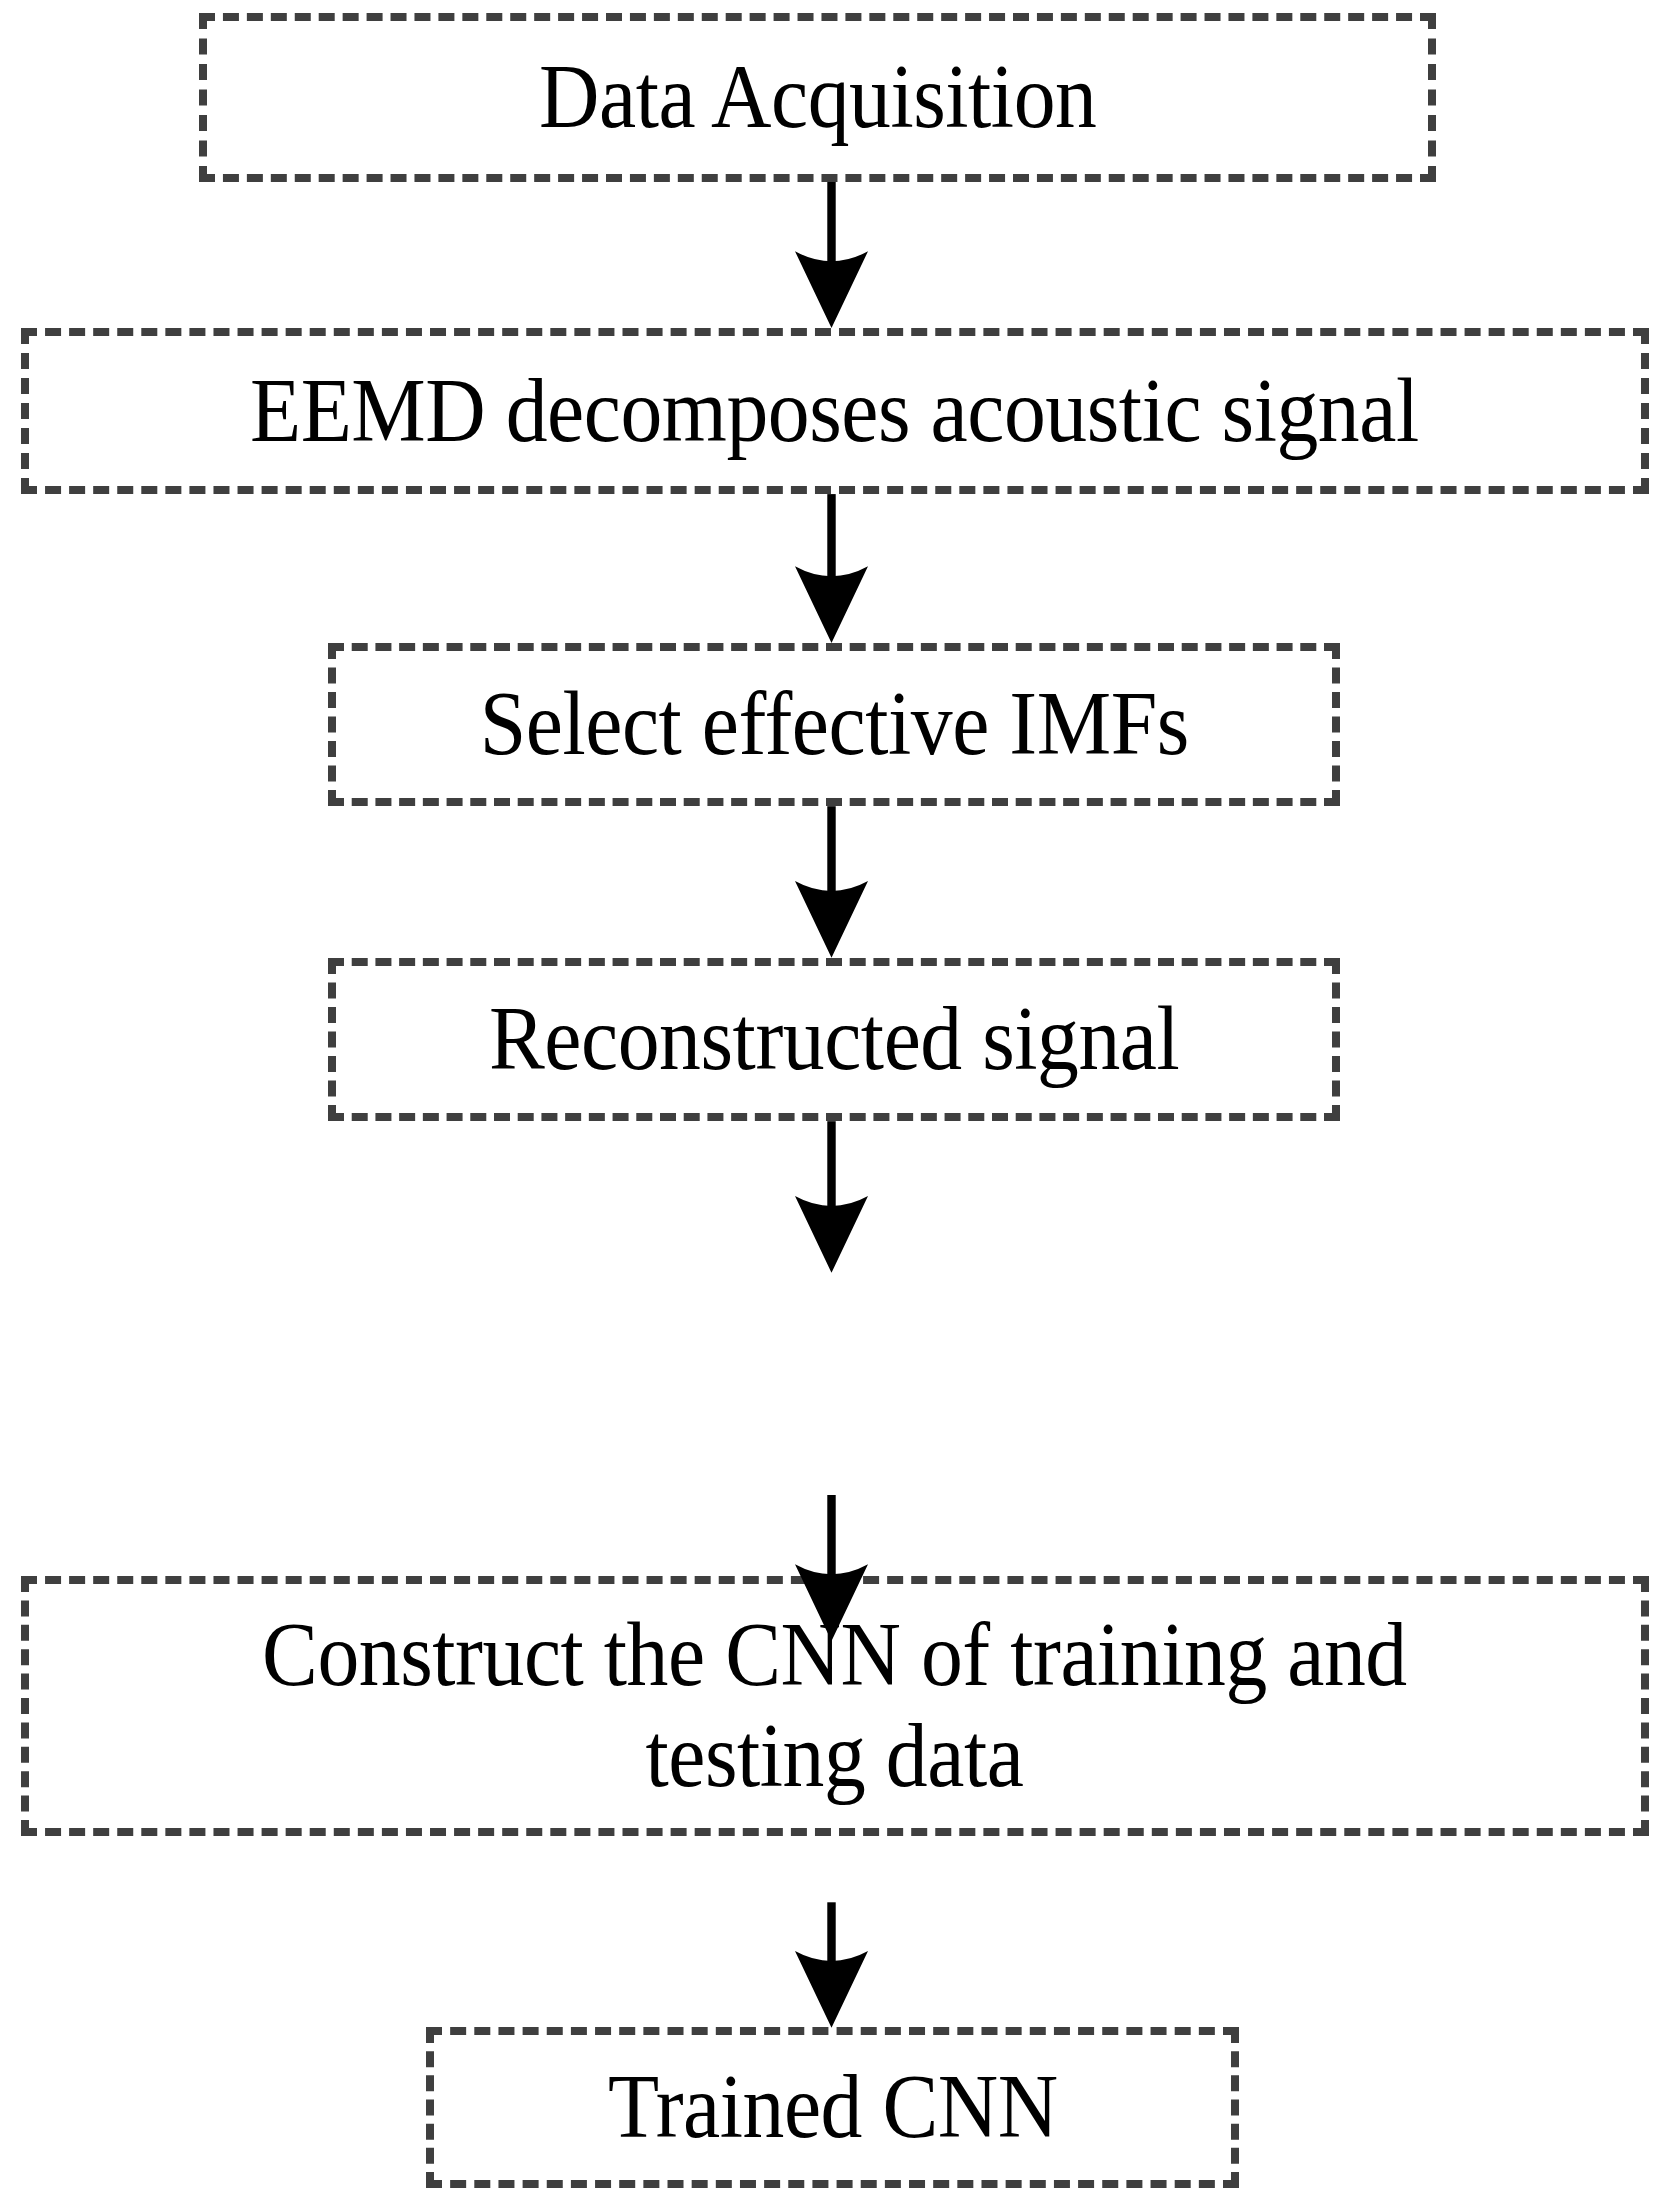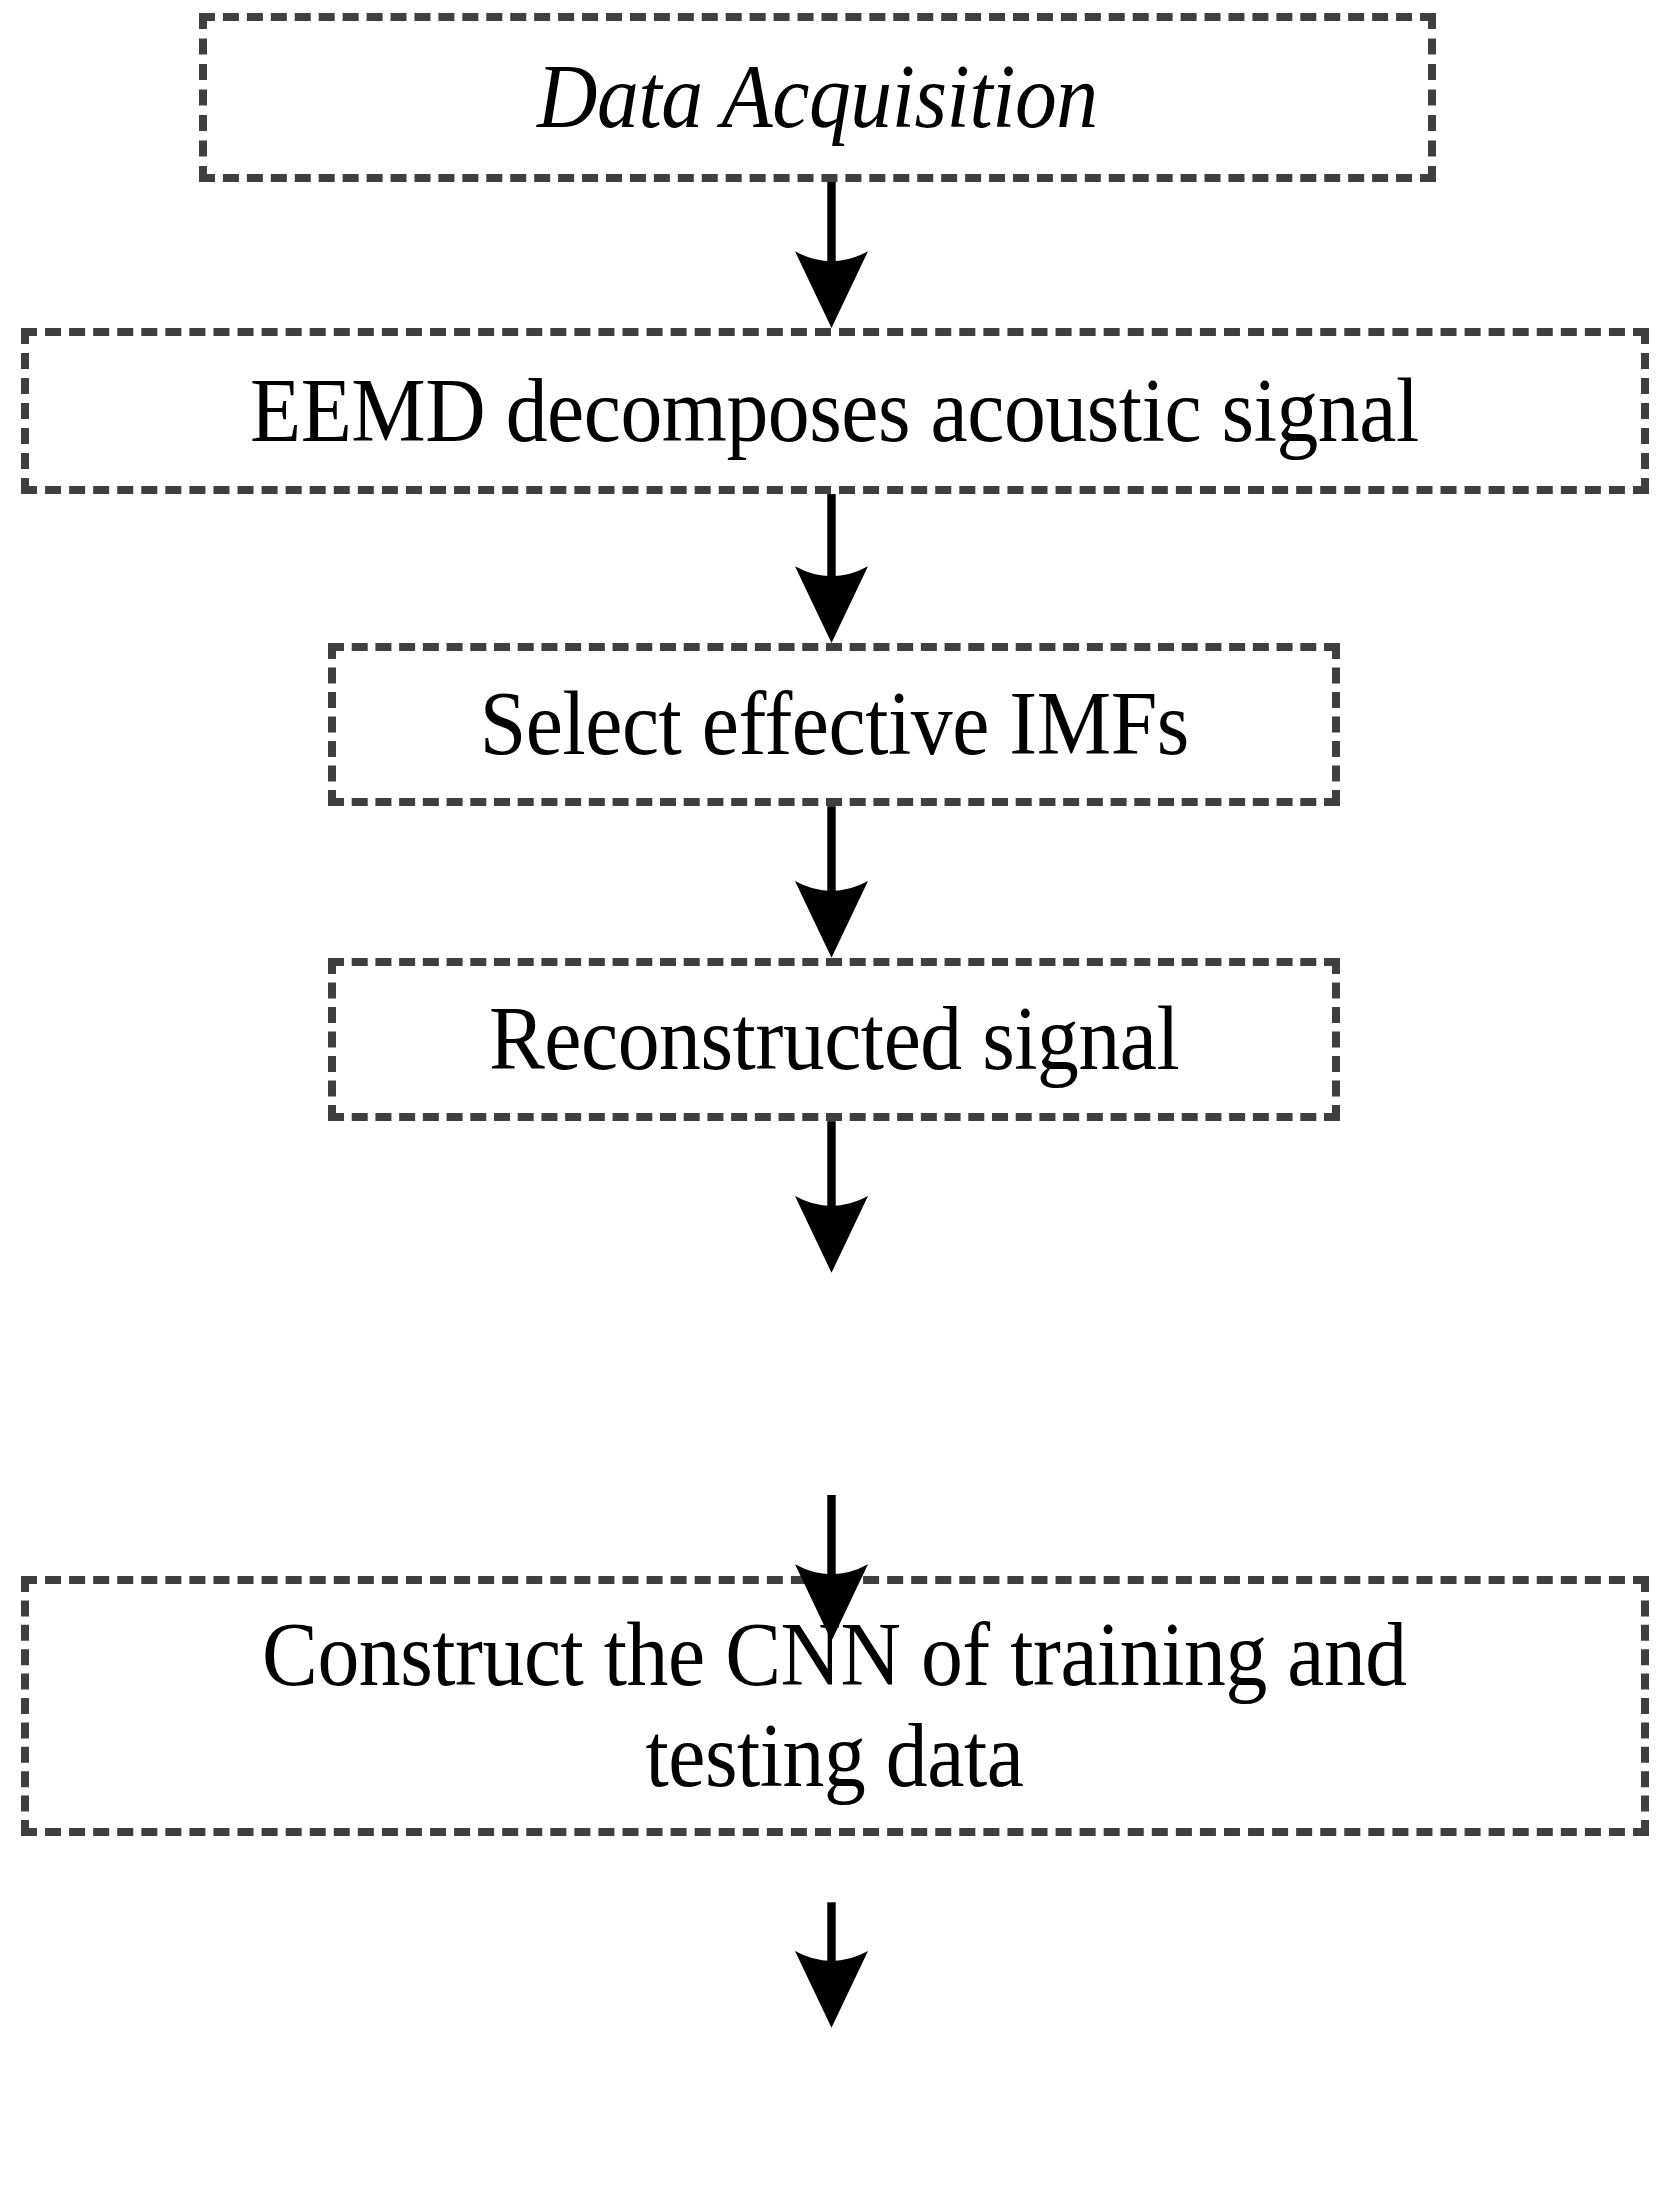--- a/index.html
+++ b/index.html
@@ -44,35 +44,38 @@
   .edge svg {
     display: block;
     overflow: visible;
   }
 </style>
 </head>
 <body>
 
 <div id="flowchart">
 
-  <div class="node" style="left: 199px; top: 13px; width: 1237px; height: 169px; font-style: italic;">
+  <div class="node" style="left: 199px; top: 13px; width: 1237px; height: 169px;">
     <span class="node-label" style="font-size: 90px;">Data Acquisition</span>
   </div>
   <div class="node" style="left: 328px; top: 643px; width: 1012px; height: 163px;">
     <span class="node-label" style="font-size: 90px;">Select effective IMFs</span>
   </div>
   <div class="node" style="left: 20.6px; top: 328px; width: 1628px; height: 166px;">
     <span class="node-label" style="font-size: 90px;">EEMD decomposes acoustic signal</span>
   </div>
   <div class="node" style="left: 328px; top: 958px; width: 1012px; height: 163px; text-align: right;">
     <span class="node-label" style="font-size: 90px;">Reconstructed signal</span>
   </div>
   <div class="node" style="left: 20.6px; top: 1576px; width: 1628px; height: 260px; text-align: center;">
     <span class="node-label" style="font-size: 90px;">Construct the CNN of training and
 testing data</span>
+  </div>
+  <div class="node" style="left: 426px; top: 2027px; width: 813px; height: 161px;">
+    <span class="node-label" style="font-size: 90px;">Trained CNN</span>
   </div>
 
   <div id="edges-layer">
       <div class="edge" style="left: 795px; top: 182px; width: 73px; height: 146px;">
         <svg width="73" height="146" viewBox="0 0 78 156">
           <rect x="34.5" y="0" width="9" height="95.32" fill="#000000"></rect>
           <path d="M 39 156 L 0 74 Q 39 95.32 78 74 Z" fill="#000000"></path>
         </svg>
       </div>
       <div class="edge" style="left: 795px; top: 494px; width: 73px; height: 149px;">

